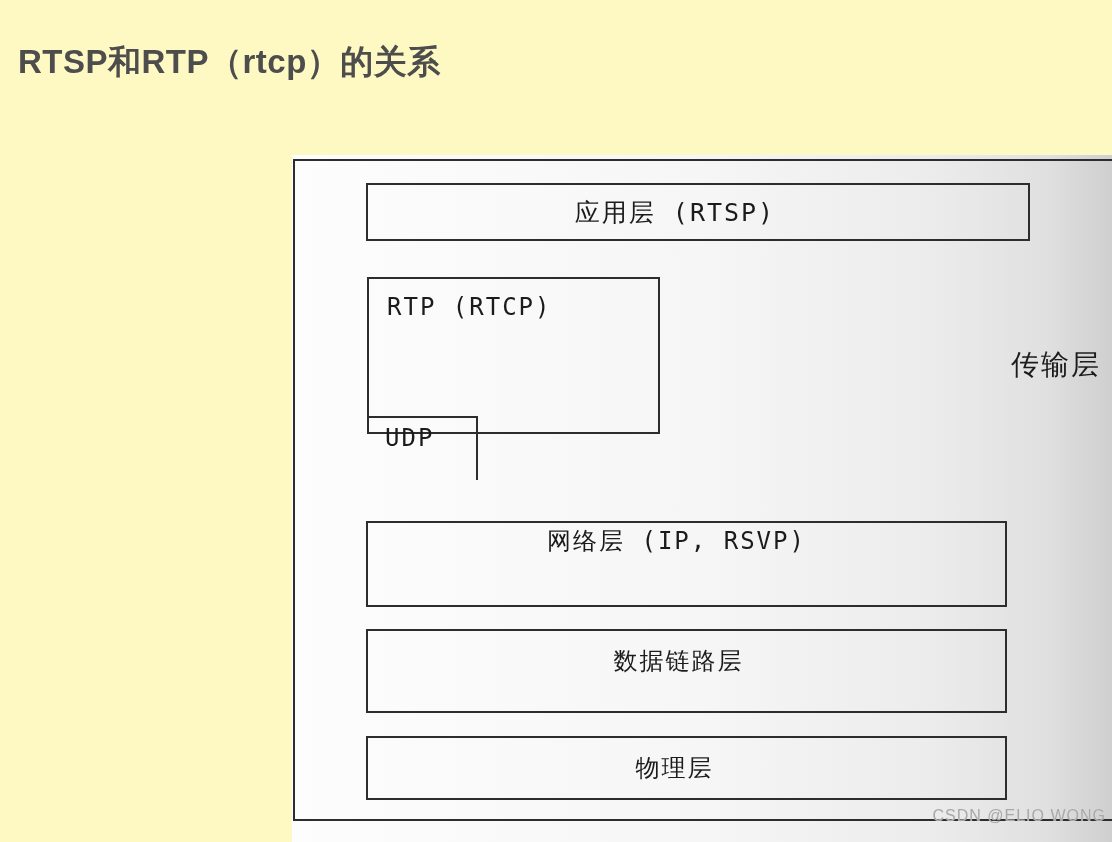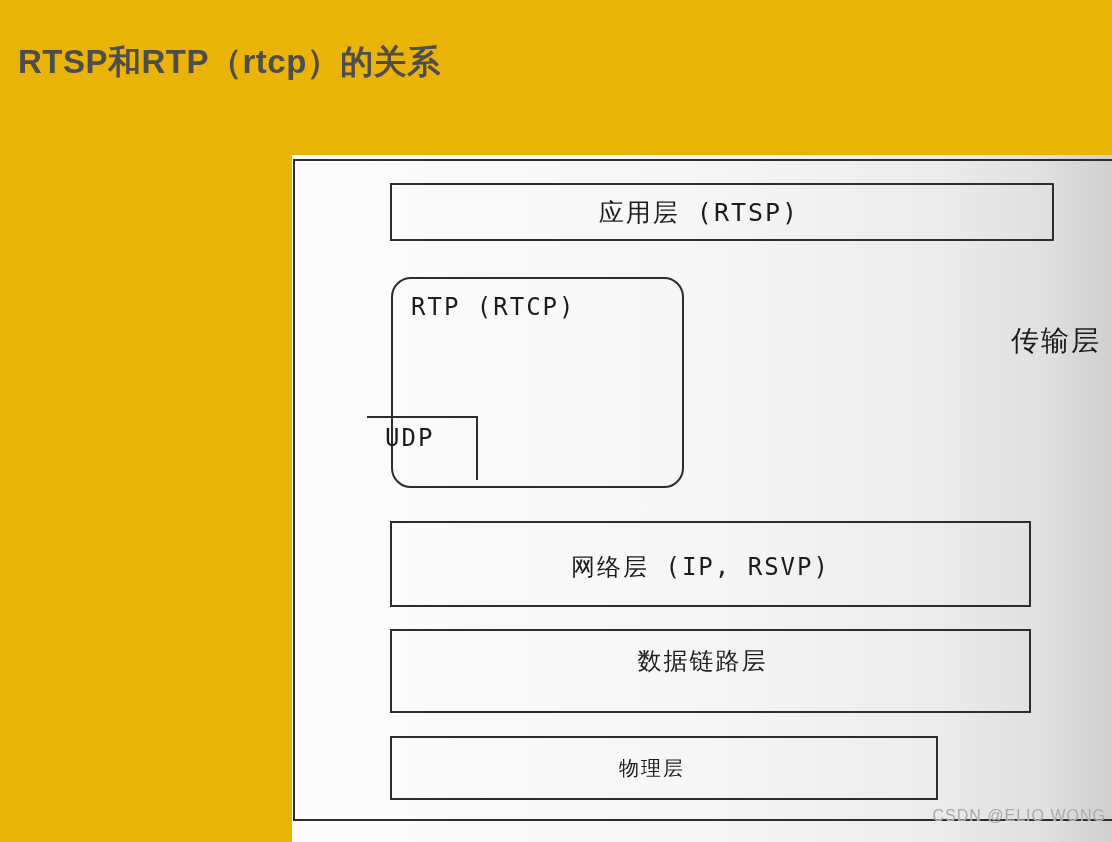--- a/index.html
+++ b/index.html
@@ -1,19 +1,19 @@
 <!DOCTYPE html>
 <html><head>
 <meta charset="utf-8">
 <style>
   html,body{margin:0;padding:0;background:#ffffff;}
   .page{
     position:relative;
     width:1112px;height:842px;
-    background:#eab308;
+    background:#fef9c3;
     overflow:hidden;
     font-family:"Liberation Sans", sans-serif;
   }
   .page-title{
     position:absolute;left:18px;top:20px;
     font-size:33px;line-height:1.2;
     color:#4d4d4d;
     letter-spacing:0.5px;
     white-space:nowrap;
   }
@@ -31,72 +31,70 @@
     border-top:2px solid #2d2d2d;
     border-left:2px solid #2d2d2d;
     border-bottom:2px solid #2d2d2d;
     box-sizing:border-box;
   }
   .dbox{
     position:absolute;
     border:2px solid #2d2d2d;
     box-sizing:border-box;
     letter-spacing:2px;
-    margin-left:24px;
   }
   .box-application{
     left:74px;top:28px;width:664px;height:58px;
     display:flex;align-items:center;justify-content:center;
     padding-right:46px;
     font-size:25px;
   }
   .box-rtp{
-    left:75px;top:122px;width:293px;height:211px;
+    left:75px;top:122px;width:293px;height:157px;
     font-size:24px;
-    border-radius:20px;
   }
   .rtp-label{display:block;padding:14px 0 0 18px;}
   .box-udp{
     position:absolute;
     left:75px;top:261px;width:111px;height:64px;
     border-top:2px solid #2d2d2d;
     border-right:2px solid #2d2d2d;
     box-sizing:border-box;
     font-size:24px;letter-spacing:2px;
   }
   .udp-label{display:block;padding:6px 0 0 18px;}
   .box-tcp{
     left:420px;top:133px;width:295px;height:210px;
     display:flex;justify-content:center;align-items:flex-start;
     padding-top:52px;
     font-size:26px;
   }
   .label-transport{
-    position:absolute;left:719px;top:167px;
+    position:absolute;left:719px;top:191px;
     font-size:28px;letter-spacing:2px;
     white-space:nowrap;
   }
   .box-network{
     left:74px;top:366px;width:641px;height:86px;
     display:flex;align-items:flex-start;justify-content:center;
-    padding-top:28px;padding-right:20px;
+    padding-top:2px;padding-right:20px;
     font-size:24px;
   }
   .box-datalink{
     left:74px;top:474px;width:641px;height:84px;
     display:flex;align-items:flex-start;justify-content:center;
     padding-top:14px;padding-right:16px;
     font-size:24px;
     text-align:center;
   }
   .box-physical{
-    left:74px;top:581px;width:548px;height:64px;
+    left:74px;top:581px;width:641px;height:64px;
     display:flex;align-items:center;justify-content:center;
     padding-right:24px;
-    font-size:20px;
+    font-size:24px;
   }
   .watermark{
     position:absolute;right:6px;top:652px;
     font-family:"Liberation Sans",sans-serif;
     font-size:16px;letter-spacing:1px;
     color:#a9a9a9;
     text-shadow:0 0 1px #e0e0e0;
     white-space:nowrap;
   }
 </style>

